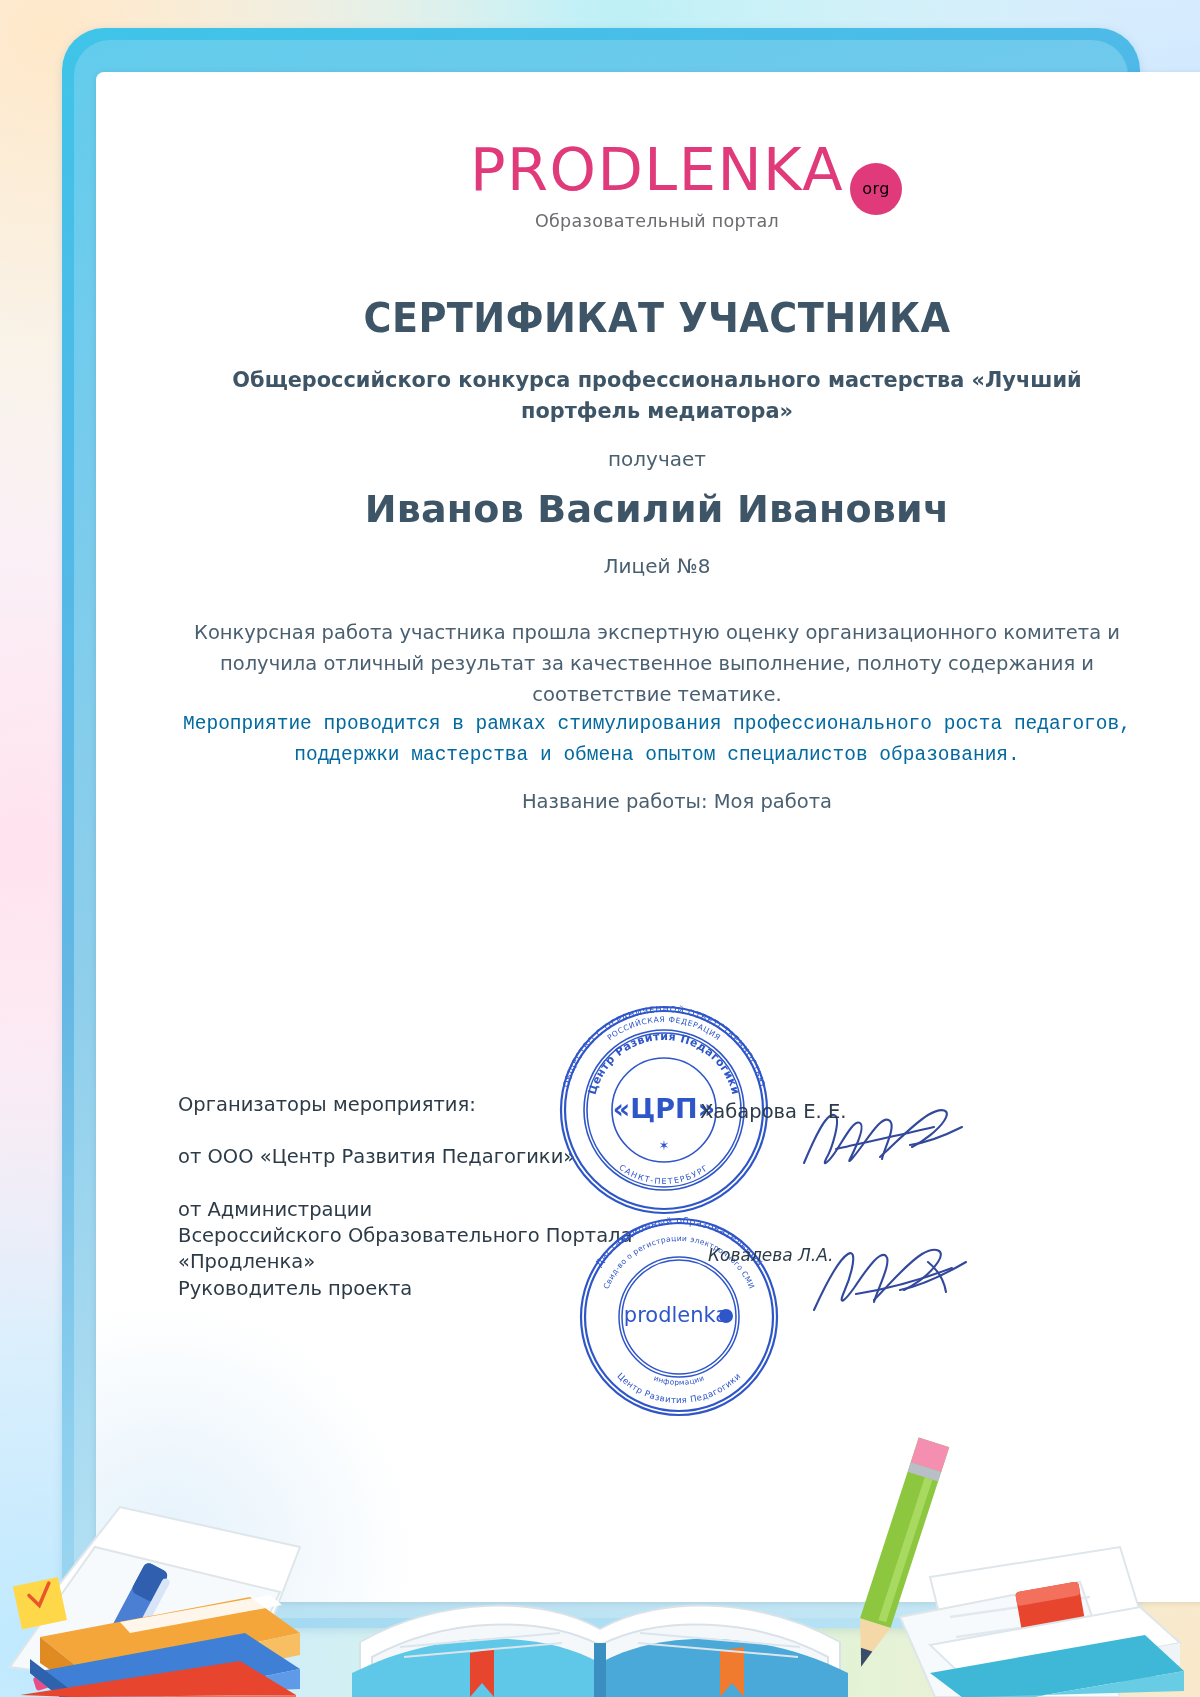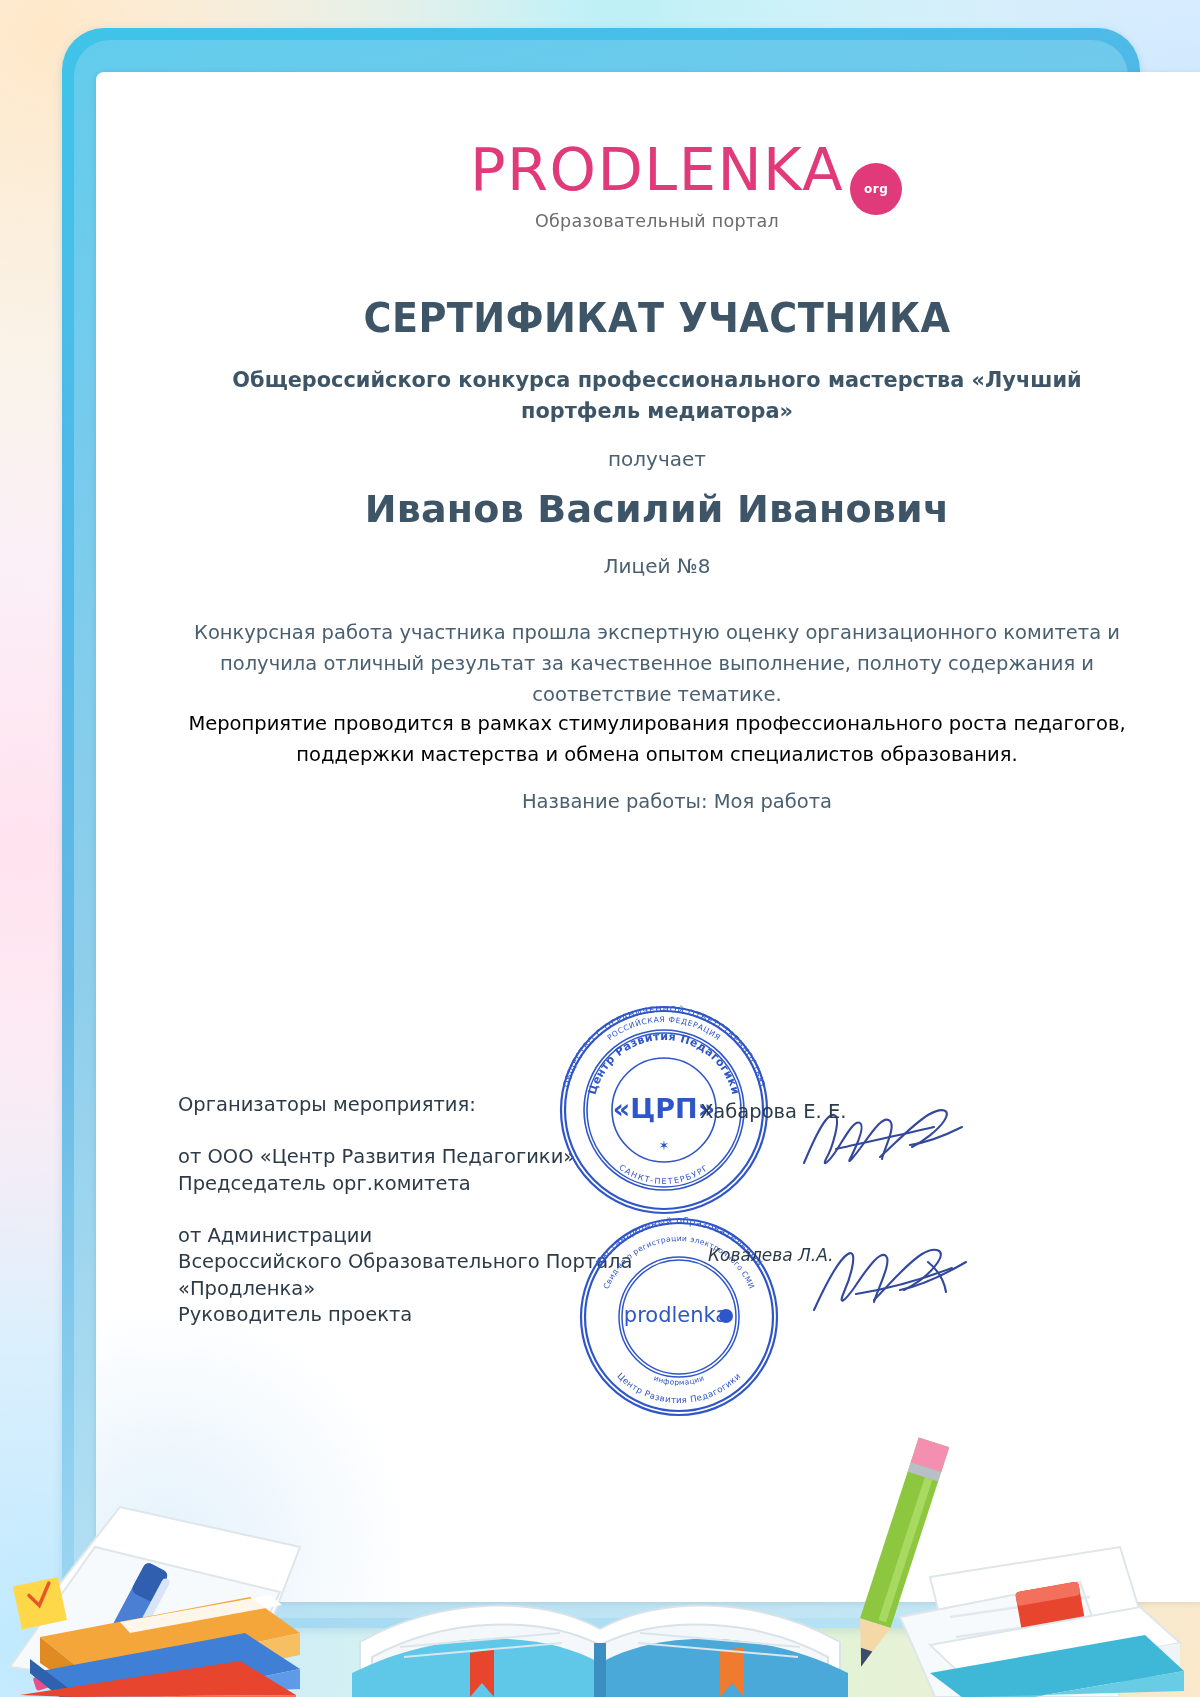--- a/index.html
+++ b/index.html
@@ -89,26 +89,25 @@
     color: #e03a7a;
     white-space: nowrap;
   }
   .org-badge {
     position: absolute;
     right: -58px;
     bottom: -16px;
     width: 52px; height: 52px;
     border-radius: 50%;
     background: #e03a7a;
-    color: #ffffff;
-    font-size: 12px;
+    color: #000000;
+    font-size: 16px;
     line-height: 52px;
     text-align: center;
     letter-spacing: 0.5px;
-    font-weight: bold;
   }
   .logo-sub {
     margin-top: 12px;
     font-size: 17.5px;
     color: #6b6b70;
     letter-spacing: 0.3px;
   }
 
   
   .cert-title {
@@ -167,21 +166,22 @@
     line-height: 1.58;
     color: #4a6071;
     margin-top: 18px;
   }
   .body-p2 {
     position: absolute;
     left: 62px; right: 62px; top: 637px;
     text-align: center;
     font-size: 19.5px;
     line-height: 1.58;
-    color: #000000;
+    color: #0369a1;
+    font-family: Liberation Mono, monospace;
   }
   .work-title {
     position: absolute;
     left: 0; right: 0; top: 718px;
     text-align: center;
     font-size: 19.5px;
     color: #4a6071;
     margin-left: 40px;
   }
   .issue-line {
@@ -271,21 +271,20 @@
     <div class="body-p2">Мероприятие проводится в рамках стимулирования профессионального роста педагогов, поддержки мастерства и обмена опытом специалистов образования.</div>
 
     <div class="work-title">Название работы: Моя работа</div>
 
     <div class="organizers">
       <div class="grp">
         <div class="ln">Организаторы мероприятия:</div>
       </div>
       <div class="grp">
         <div class="ln"> от ООО «Центр Развития Педагогики»</div>
-        <div class="ln">Председатель орг.комитета</div>
       </div>
       <div class="grp">
         <div class="ln">от Администрации</div>
         <div class="ln">Всероссийского Образовательного Портала</div>
         <div class="ln">«Продленка»</div>
         <div class="ln">Руководитель проекта</div>
       </div>
     </div>
 
     <div class="stamp" style="left:458px; top:928px;">

